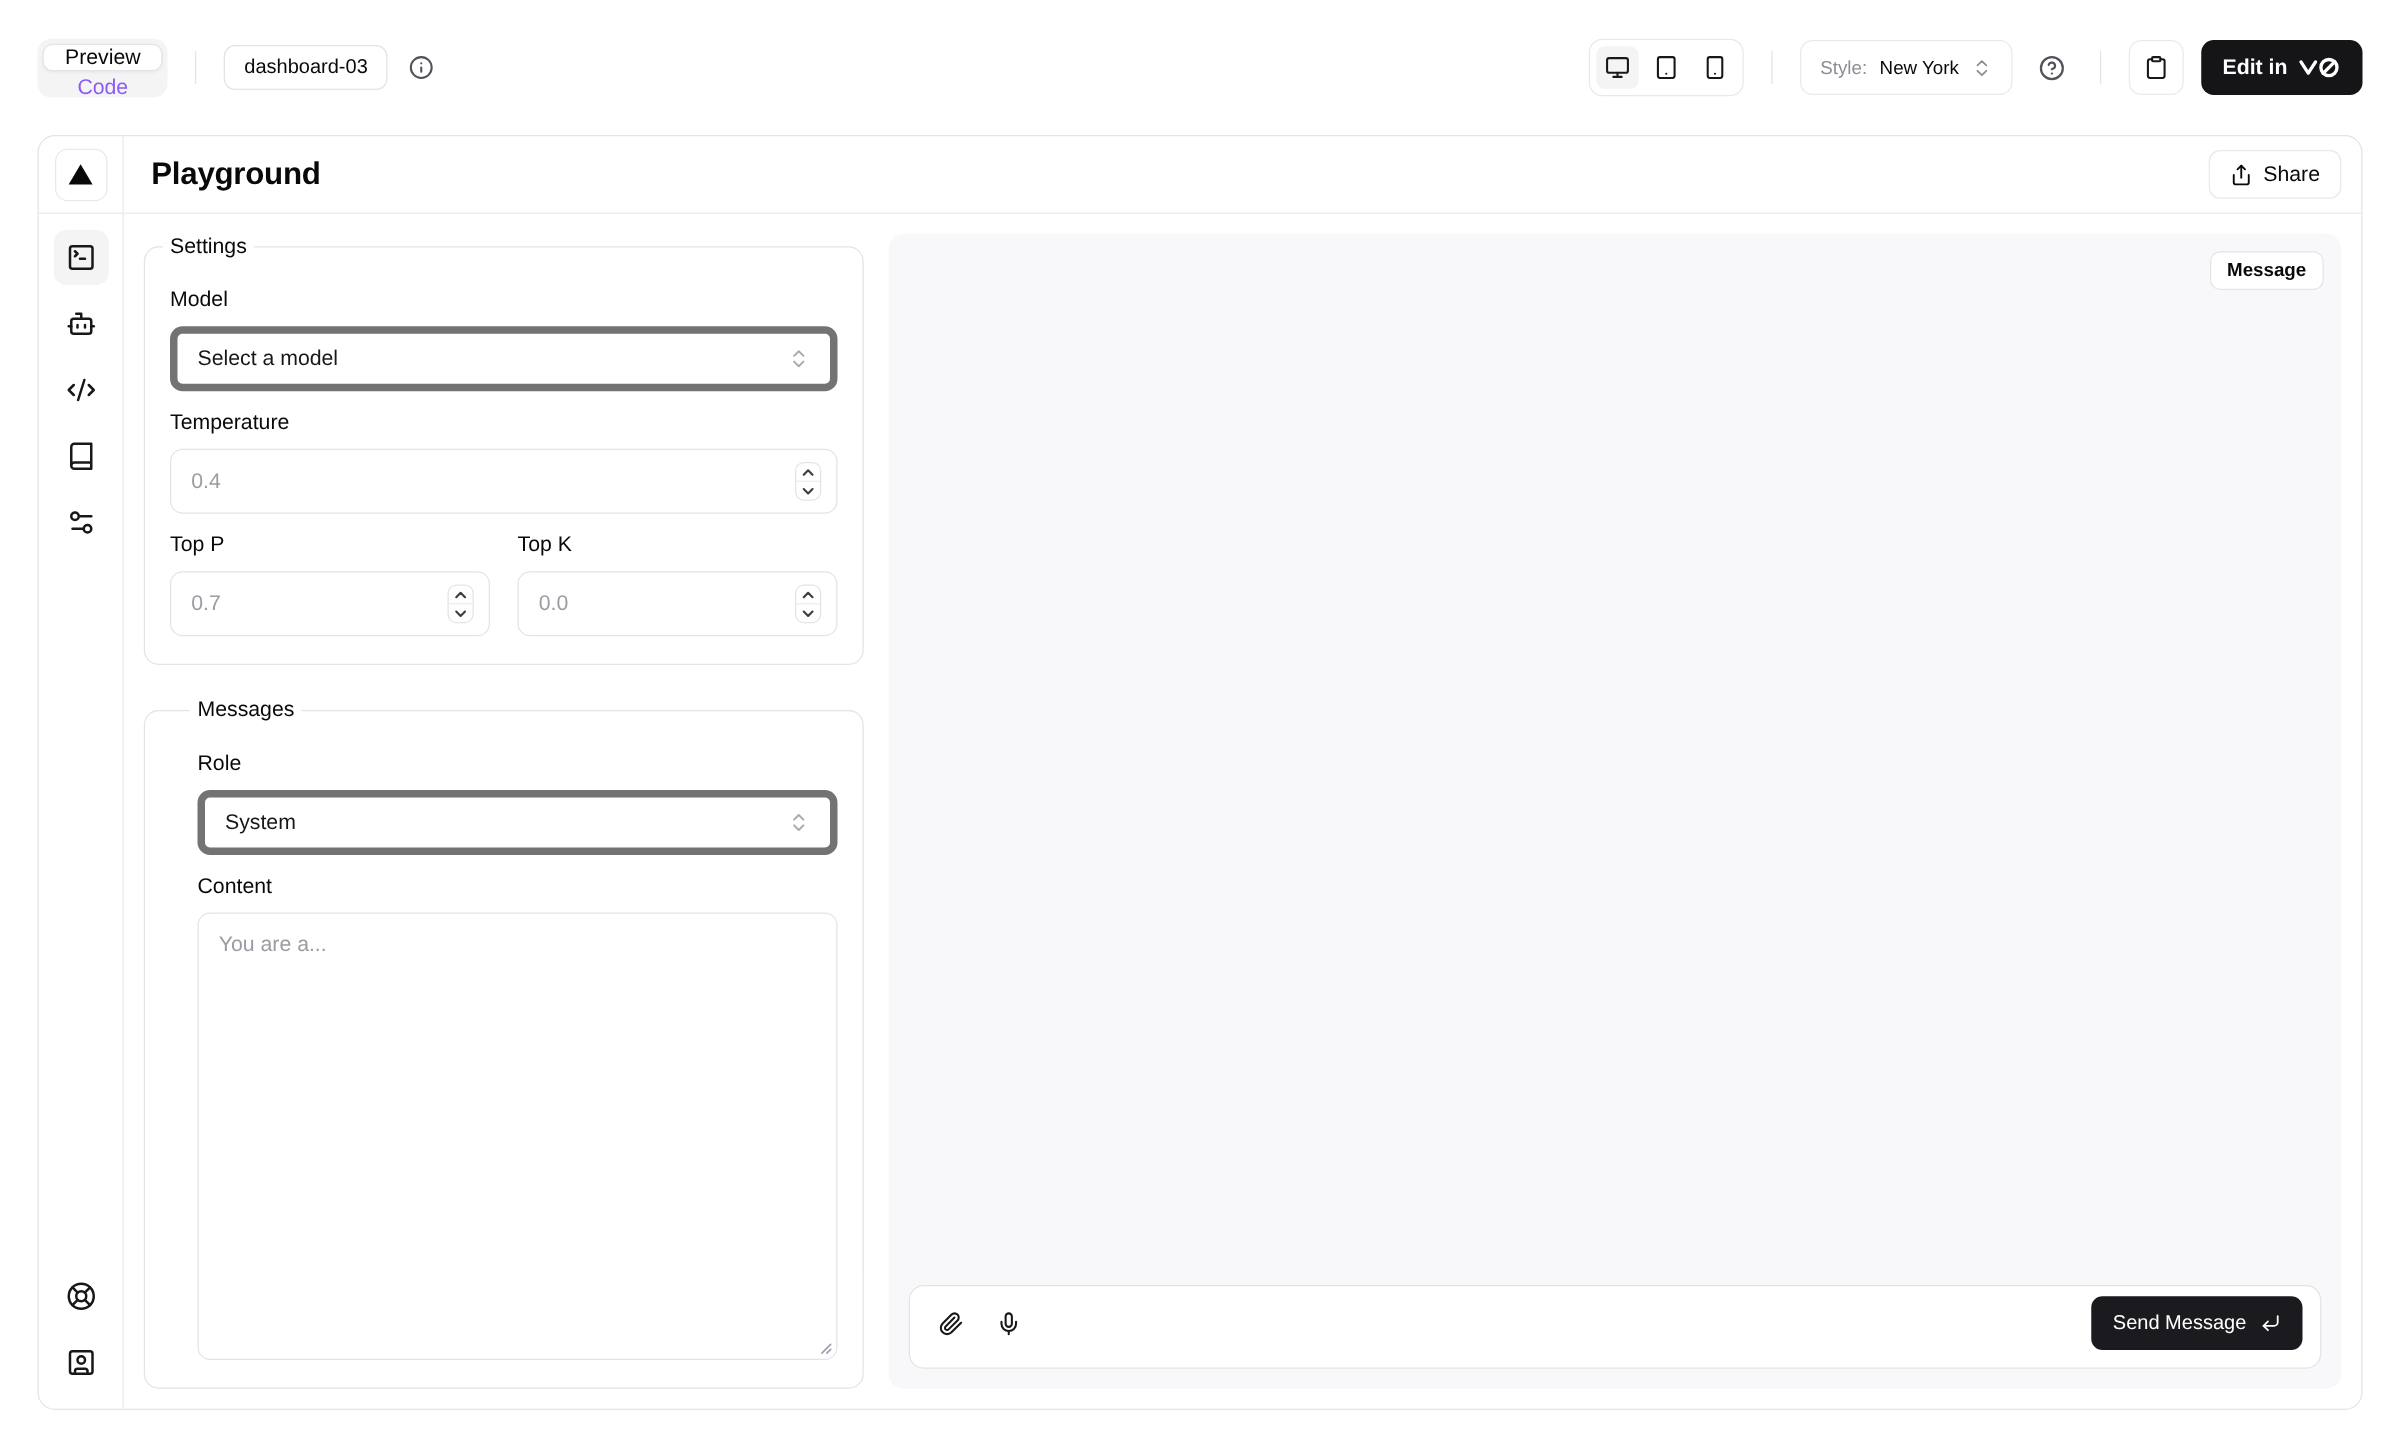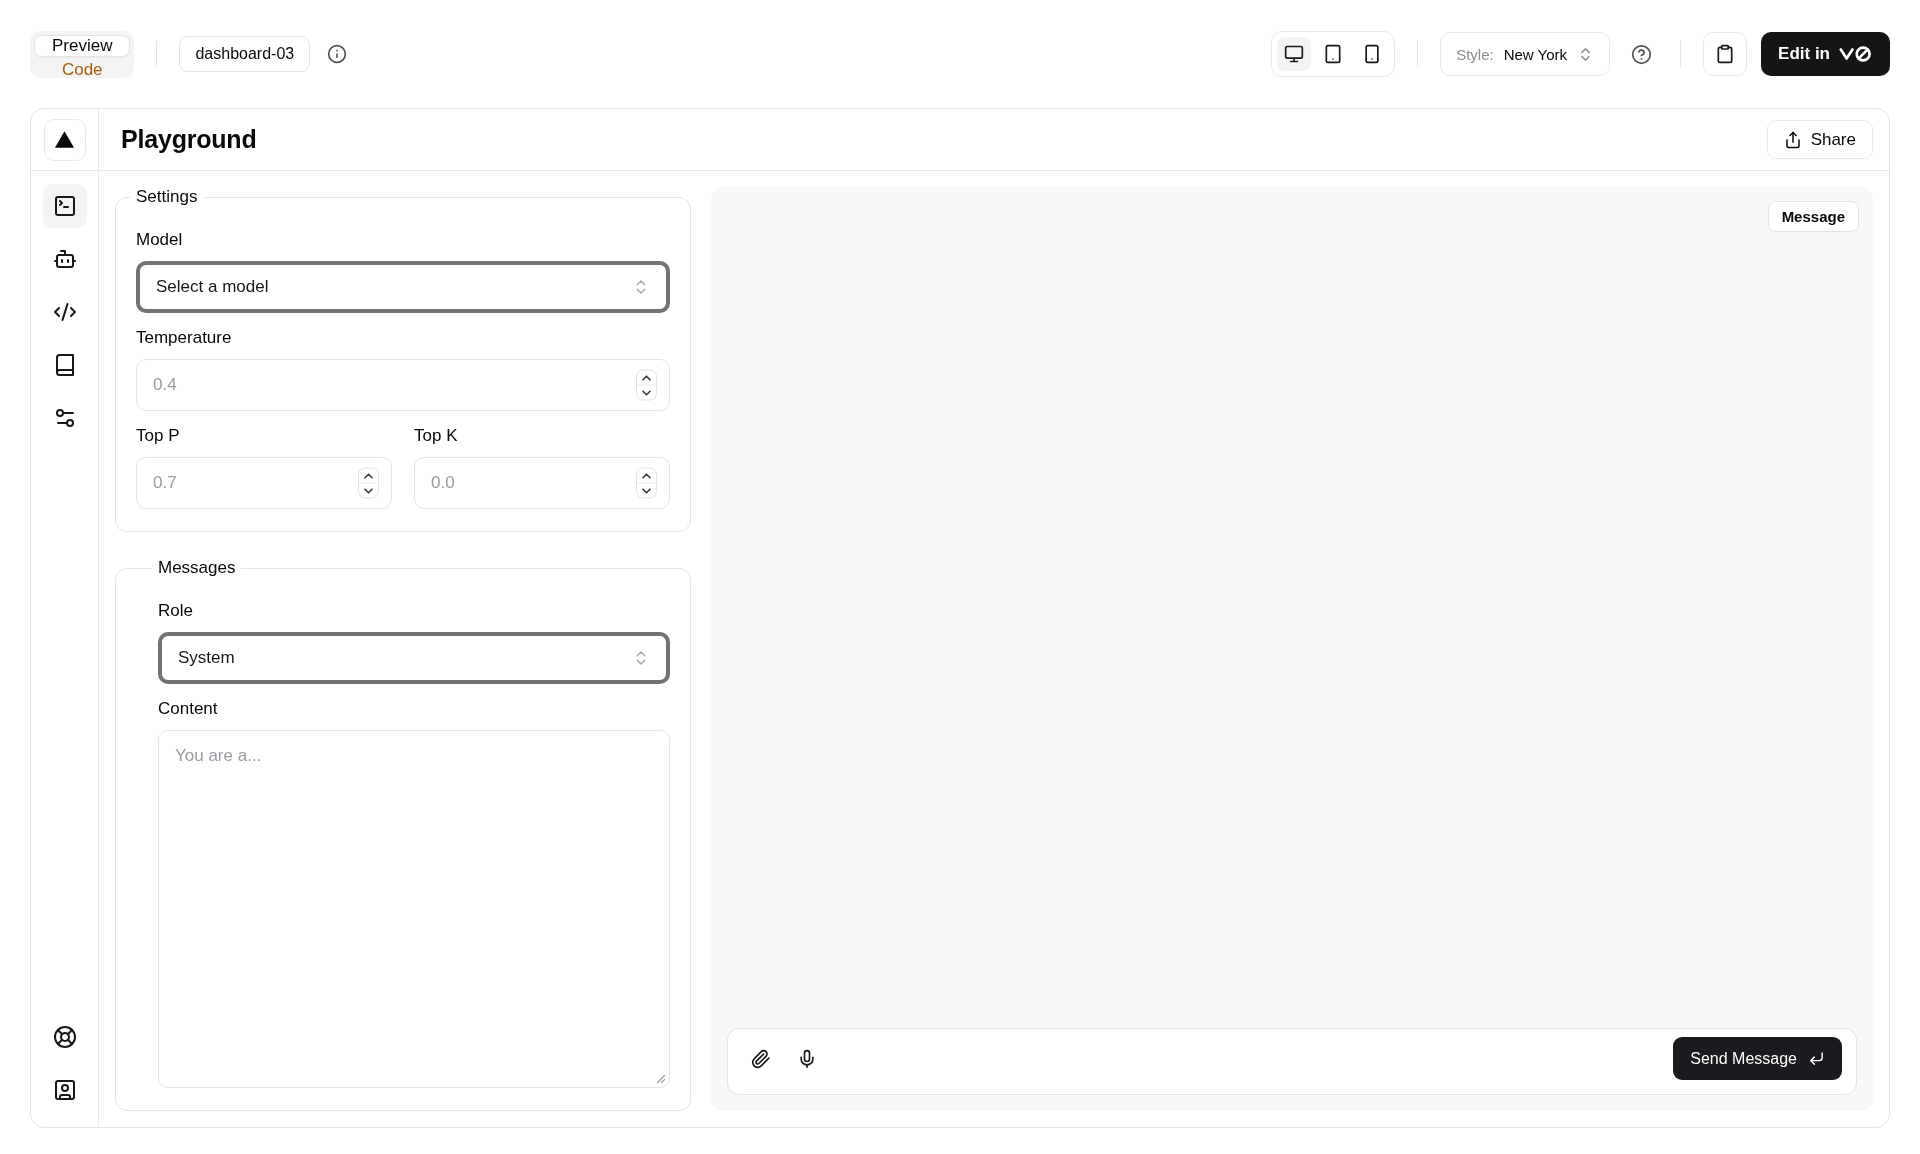--- a/index.html
+++ b/index.html
@@ -5,21 +5,21 @@
   * { margin:0; padding:0; box-sizing:border-box; }
   html,body { width:1920px; height:1154px; background:#fff; overflow:hidden; }
   body { font-family:"Liberation Sans","DejaVu Sans",sans-serif; color:#18181b; }
   :root { }
   .app { width:1920px; height:1154px; display:flex; flex-direction:column; }
 
   
   .topbar { height:108px; flex:none; display:flex; align-items:center; padding:0 30px; gap:14px; }
   .tabs { background:#f4f4f5; border-radius:11px; padding:4px; display:flex; align-items:center; gap:2px; height:47px;flex-direction:column; }
   .tab { border:1px solid transparent; background:transparent; height:39px; padding:0 17px; border-radius:8px;
-         font:17px "Liberation Sans",sans-serif; color:#a16207; cursor:pointer; }
+         font:17px "Liberation Sans",sans-serif; color:#8b5cf6; cursor:pointer; }
   .tab.active { background:#fff; border-color:#e4e4e7; color:#09090b; font-weight:500;
                 box-shadow:0 1px 2px rgba(0,0,0,.04); }
   .vdiv { width:1px; height:26px; background:#e4e4e7; flex:none; margin:0 8px; }
   .badge-outline { display:inline-flex; align-items:center; height:36px; padding:0 15px; border:1px solid #e4e4e7;
                    border-radius:9px; font-size:16px; font-weight:400; color:#09090b; background:#fff; }
   .icon-ghost { border:0; background:transparent; color:#52525b; display:flex; align-items:center; justify-content:center;
                 width:34px; height:34px; cursor:pointer; }
   .grow { flex:1; }
   .device-group { display:flex; align-items:center; gap:5px; border:1px solid #e9e9ec; border-radius:11px; padding:5px; }
   .dev-btn { width:34px; height:34px; border:0; background:transparent; border-radius:7px; display:flex;
@@ -55,21 +55,21 @@
   .rail-bottom { margin-top:auto; display:flex; flex-direction:column; gap:9px; }
 
   .content { flex:1; display:grid; grid-template-columns:576px 1fr; gap:20px; padding:16px; min-height:0; }
 
   
   .settings-col { display:flex; flex-direction:column; gap:26px; min-height:0; }
   fieldset { border:1px solid #e4e4e7; border-radius:12px; padding:8px 20px 22px; min-width:0; }
   fieldset.grow-fs { flex:1; display:flex; flex-direction:column;padding-left:42px; }
   legend { font-size:17px; font-weight:500; padding:0 6px; margin-left:-6px; color:#09090b; }
   .field-label { display:block; font-size:17px; font-weight:500; margin:15px 0 11px; color:#09090b; }
-  .select { height:52px; border:4px solid #737373; border-radius:10px; background:#fff; display:flex; align-items:center;
+  .select { height:52px; border:6px solid #737373; border-radius:10px; background:#fff; display:flex; align-items:center;
             padding:0 16px; font-size:17px; color:#18181b; cursor:pointer; }
   .select .sel-text { flex:1; }
   .select .chev { color:#a8a8b0; display:flex; }
   .num-wrap { position:relative; }
   .num-input { width:100%; height:52px; border:1px solid #e4e4e7; border-radius:10px; padding:0 46px 0 16px;
                font:17px "Liberation Sans",sans-serif; color:#18181b; background:#fff; }
   .num-input::placeholder { color:#9b9ba3; }
   .stepper { position:absolute; right:13px; top:50%; transform:translateY(-50%); width:21px; height:31px;
              border:1px solid #e4e4e7; border-radius:7px; background:#fff; display:flex; flex-direction:column;
              align-items:stretch; cursor:pointer; overflow:hidden; }

